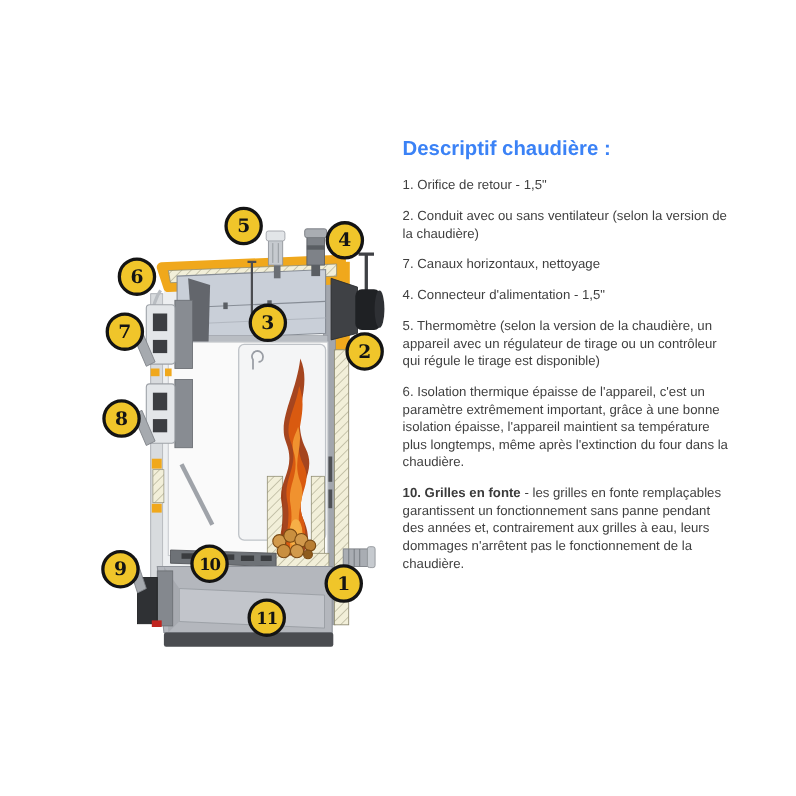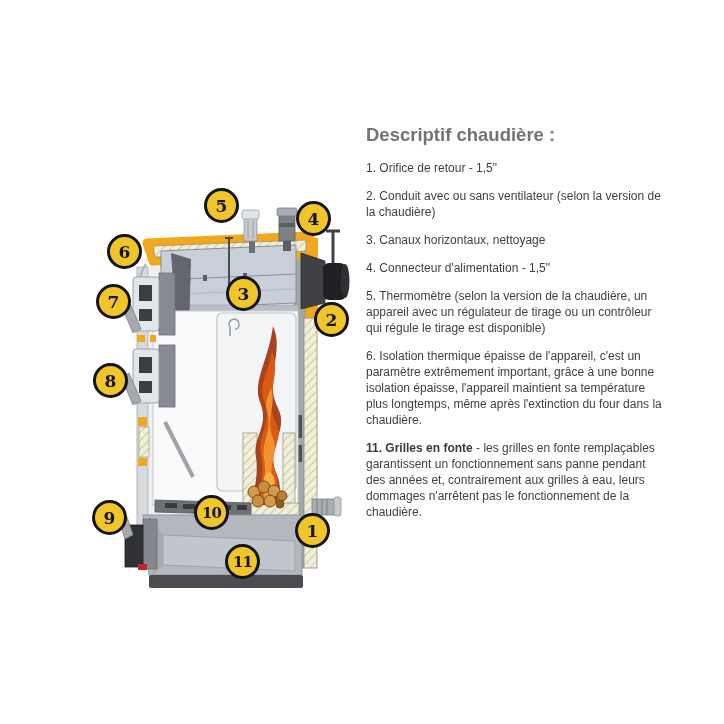--- a/index.html
+++ b/index.html
@@ -1,41 +1,41 @@
 <!DOCTYPE html>
 <html><head>
 <meta charset="utf-8">
 <style>
   html,body{margin:0;padding:0;background:#fff;}
   .page{position:relative;width:724px;height:724px;background:#ffffff;overflow:hidden;
         font-family:"Liberation Sans", sans-serif;}
   
   .desc{position:absolute;left:366px;top:124px;width:297px;}
-  .desc h2{margin:0 0 14px 0;font-size:18.5px;line-height:22px;font-weight:700;color:#737373;}
+  .desc h2{margin:0 0 14px 0;font-size:18.5px;line-height:22px;font-weight:700;color:#3b82f6;}
   .desc p{margin:0 0 12px 0;font-size:12px;line-height:16px;color:#3f3f3f;}
   .desc p strong{font-weight:700;color:#3a3a3a;}
   
   .diagram{position:absolute;left:0;top:0;width:724px;height:724px;}
   .boiler-svg{position:absolute;left:83px;top:183px;}
   
   .callout{position:absolute;width:35px;height:35px;box-sizing:border-box;
            background:#f0c52a;border:3px solid #141414;border-radius:50%;
            display:flex;align-items:center;justify-content:center;
            font-family:"DejaVu Serif", serif;font-weight:700;font-size:17px;color:#141414;}
   .callout.two-digit{font-size:15px;letter-spacing:-1px;}
   .pos-1 {left:295px;top:513px;}
   .pos-2 {left:314px;top:302px;}
   .pos-3 {left:226px;top:276px;}
   .pos-4 {left:296px;top:201px;}
   .pos-5 {left:204px;top:188px;}
   .pos-6 {left:107px;top:234px;}
   .pos-7 {left:96px; top:284px;}
   .pos-8 {left:93px; top:363px;}
   .pos-9 {left:92px; top:500px;}
-  .pos-10{left:194px;top:495px;}
+  .pos-10{left:173px;top:495px;}
   .pos-11{left:225px;top:544px;justify-content:center;}
 </style>
 </head>
 <body>
 
 <div class="page">
 
   <div class="diagram">
     <svg class="boiler-svg" width="290" height="440" viewBox="0 0 290 440">
       <defs>
@@ -226,20 +226,20 @@
       <div class="callout pos-11 two-digit">
           <span>11</span>
         </div>
     </div>
   </div>
 
   <div class="desc">
     <h2>Descriptif chaudière :</h2>
     <p><strong></strong><span>1. Orifice de retour - 1,5"</span></p>
     <p><strong></strong><span>2. Conduit avec ou sans ventilateur (selon la version de la chaudière)</span></p>
-    <p><strong></strong><span>3. Canaux horizontaux, nettoyage</span></p>
+    <p><strong></strong><span>7. Canaux horizontaux, nettoyage</span></p>
     <p><strong></strong><span>4. Connecteur d'alimentation - 1,5"</span></p>
     <p><strong></strong><span>5. Thermomètre (selon la version de la chaudière, un appareil avec un régulateur de tirage ou un contrôleur qui régule le tirage est disponible)</span></p>
     <p><strong></strong><span>6. Isolation thermique épaisse de l'appareil, c'est un paramètre extrêmement important, grâce à une bonne isolation épaisse, l'appareil maintient sa température plus longtemps, même après l'extinction du four dans la chaudière.</span></p>
-    <p><strong>11. Grilles en fonte</strong><span> - les grilles en fonte remplaçables garantissent un fonctionnement sans panne pendant des années et, contrairement aux grilles à eau, leurs dommages n'arrêtent pas le fonctionnement de la chaudière.</span></p>
+    <p><strong>10. Grilles en fonte</strong><span> - les grilles en fonte remplaçables garantissent un fonctionnement sans panne pendant des années et, contrairement aux grilles à eau, leurs dommages n'arrêtent pas le fonctionnement de la chaudière.</span></p>
   </div>
 
 </div>
 
 </body></html>

